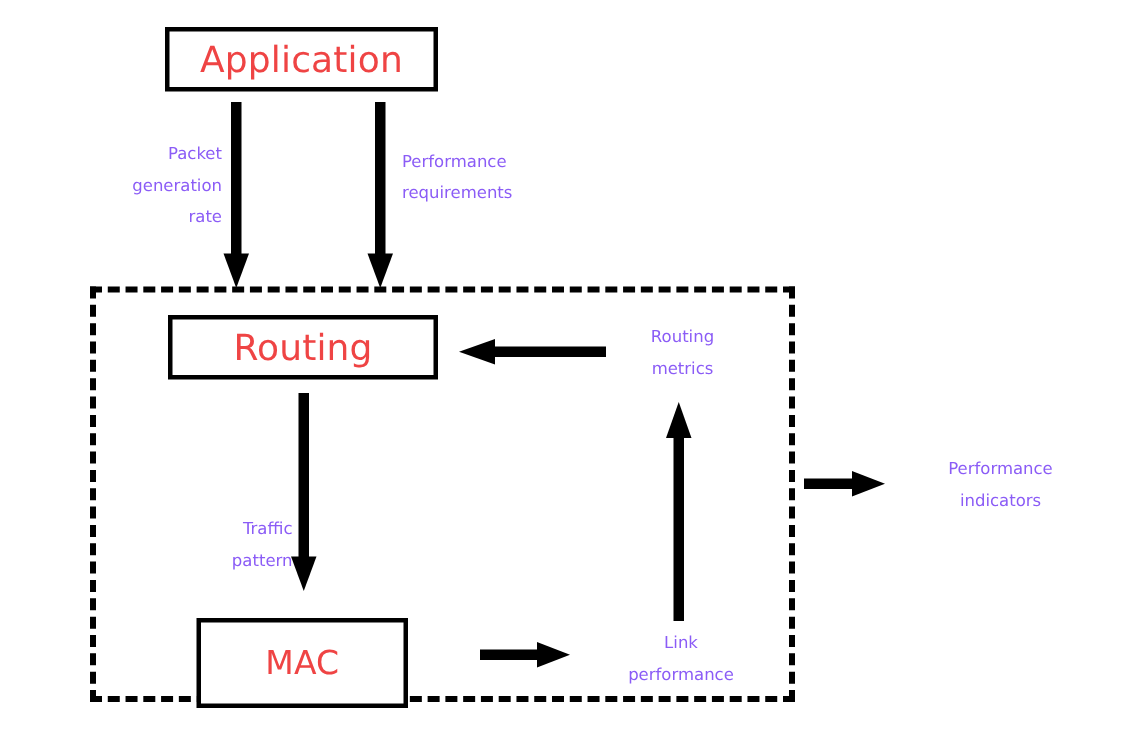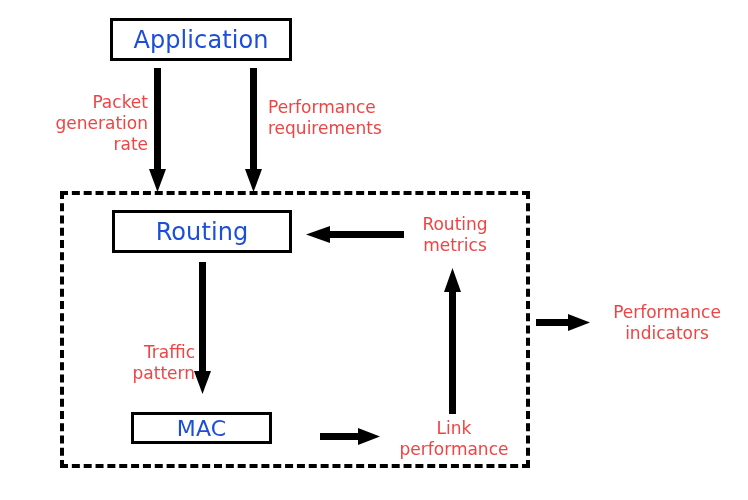--- a/index.html
+++ b/index.html
@@ -18,45 +18,45 @@
 
   
   .node-box {
     position: absolute;
     box-sizing: border-box;
     border: 3px solid #000000;
     background: #ffffff;
     display: flex;
     align-items: center;
     justify-content: center;
-    color: #1d4ed8;
+    color: #ef4444;
     font-weight: 400;
     letter-spacing: 0.1px;
   }
   #application-box { left: 110px; top: 18px;  width: 182px; height: 43px; font-size: 24px; }
   #routing-box     { left: 112px; top: 210px; width: 180px; height: 43px; font-size: 24px; }
-  #mac-box         { left: 131px; top: 412px; width: 141px; height: 32px; font-size: 22px; text-align: right; }
+  #mac-box         { left: 131px; top: 412px; width: 141px; height: 60px; font-size: 22px; text-align: right; }
 
   
   #dashed-region {
     position: absolute;
     left: 60px;
     top: 191px;
     width: 470px;
     height: 277px;
     box-sizing: border-box;
     border: 4px dashed #000000;
     background: transparent;
   }
 
   
   .label {
     position: absolute;
-    color: #ef4444;
-    font-size: 17px;
+    color: #8b5cf6;
+    font-size: 11px;
     line-height: 21px;
     white-space: pre-line;
   }
   .label.center { text-align: center; }
   .label.right  { text-align: right; }
   .label.left   { text-align: left; }
 
   #label-packet-generation-rate { left: 8px;   top: 92px;  width: 140px; }
   #label-performance-requirements { left: 268px; top: 97px;  width: 180px; }
   #label-traffic-pattern        { left: 95px;  top: 300px; width: 100px; margin-top: 42px; }

